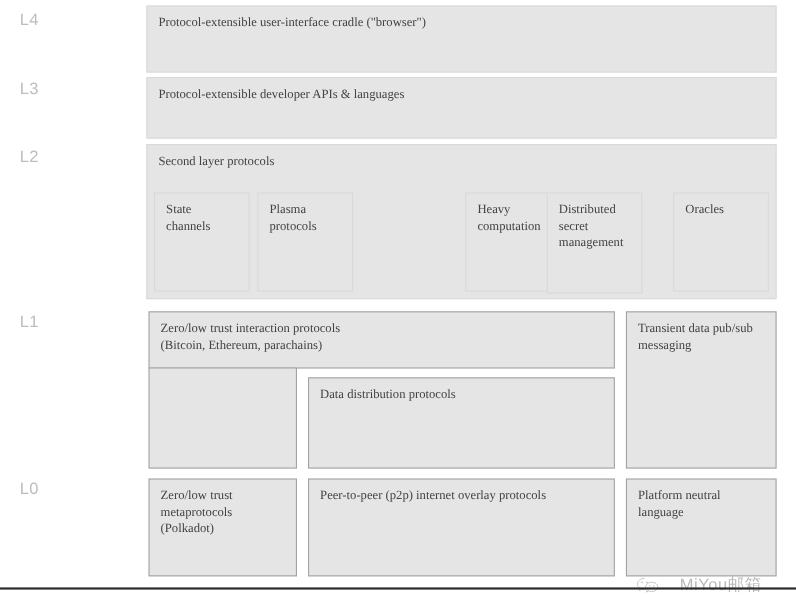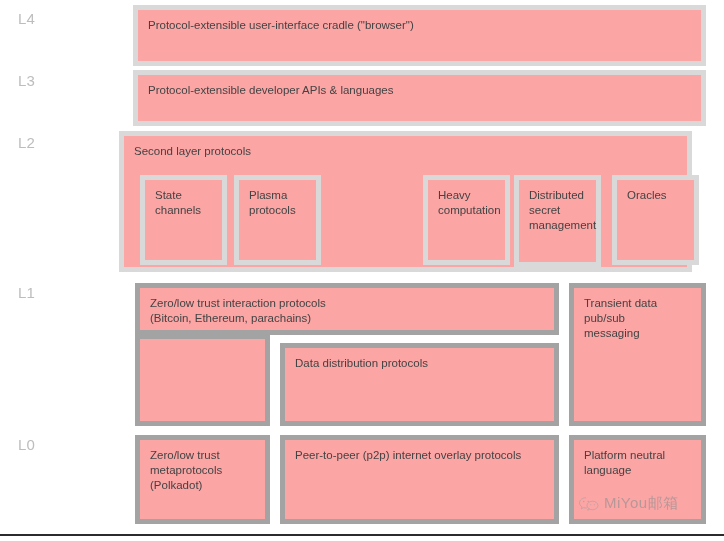--- a/index.html
+++ b/index.html
@@ -26,22 +26,23 @@
     color: #bdbdbd;
     letter-spacing: 0.2px;
     line-height: 1;
     user-select: none;
   }
 
   
   .box {
     position: absolute;
     box-sizing: border-box;
-    background: #fca5a5;
-    border: 5px solid #a3a3a3;
+    background: #e5e5e5;
+    border: 1px solid #a3a3a3;
+    font-family: Liberation Serif, serif;
   }
   .box > .box-text {
     position: absolute;
     left: 10px;
     top: 8px;
     right: 6px;
     font-size: 11.5px;
     line-height: 15px;
     color: #434343;
     white-space: pre-line;
@@ -49,23 +50,24 @@
 
   
   .outer { border-color: #d9d9d9; }
   .inner { border-color: #d9d9d9; }
 
   
   #watermark {
     position: absolute;
     display: flex;
     align-items: center;
-    gap: 4px;
+    gap: 18px;
     opacity: 0.62;
     user-select: none;
+    margin-top: 28px;
   }
   #watermark .wm-text {
     font-size: 15px;
     color: #8f8f8f;
     letter-spacing: 0.5px;
     white-space: nowrap;
   }
   #watermark .wm-logo {
     width: 22px;
     height: 18px;
@@ -93,37 +95,37 @@
   <div class="layer-label" style="left:18px; top:437px;">L0</div>
 
   <div class="box outer" style="left:133px; top:5px; width:573px; height:61px;">
     <div class="box-text">Protocol-extensible user-interface cradle ("browser")</div>
   </div>
 
   <div class="box outer" style="left:133px; top:70px; width:573px; height:56px;">
     <div class="box-text">Protocol-extensible developer APIs &amp; languages</div>
   </div>
 
-  <div class="box outer" style="left:119px; top:131px; width:573px; height:141px;">
+  <div class="box outer" style="left:133px; top:131px; width:573px; height:141px;">
     <div class="box-text">Second layer protocols</div>
   </div>
 
   <div class="box inner" style="left:140px; top:175px; width:87px; height:90px;">
     <div class="box-text">State
 channels</div>
   </div>
   <div class="box inner" style="left:234px; top:175px; width:87px; height:90px;">
     <div class="box-text">Plasma
 protocols</div>
   </div>
   <div class="box inner" style="left:423px; top:175px; width:87px; height:90px;">
     <div class="box-text">Heavy
 computation</div>
   </div>
-  <div class="box inner" style="left:514px; top:175px; width:87px; height:92px;">
+  <div class="box inner" style="left:497px; top:175px; width:87px; height:92px;">
     <div class="box-text">Distributed
 secret
 management</div>
   </div>
   <div class="box inner" style="left:612px; top:175px; width:87px; height:90px;">
     <div class="box-text">Oracles</div>
   </div>
 
   <div class="box" style="left:135px; top:283px; width:424px; height:52px;">
     <div class="box-text">Zero/low trust interaction protocols

